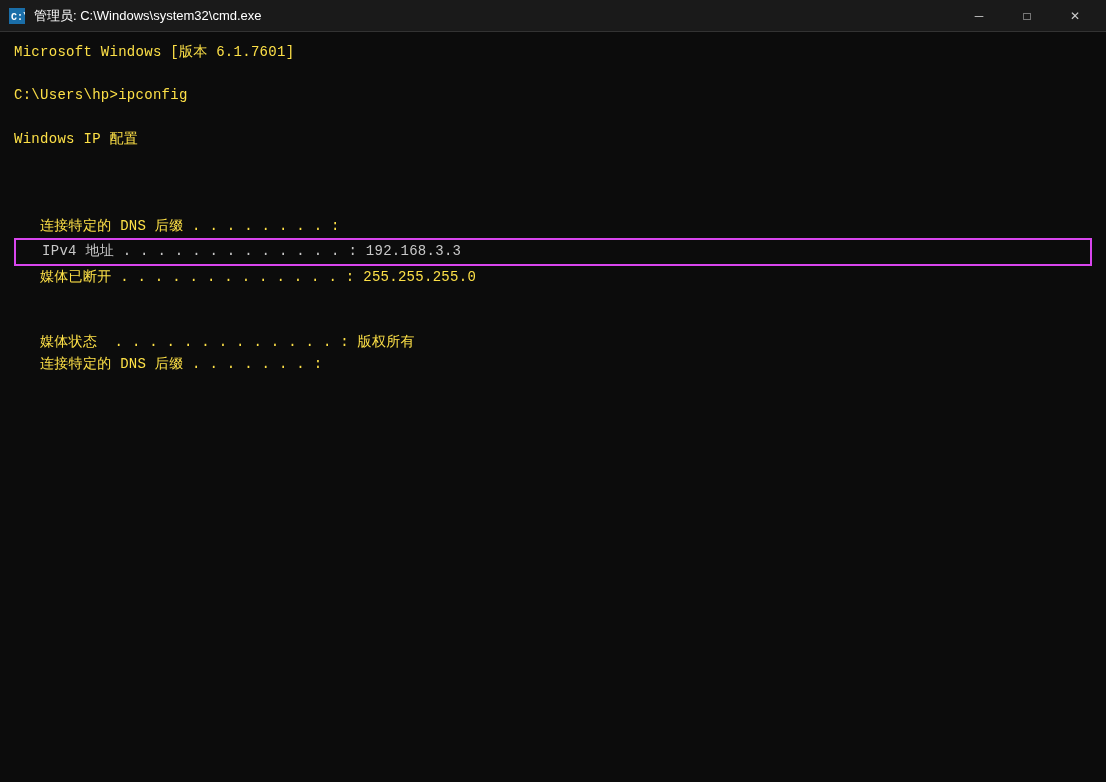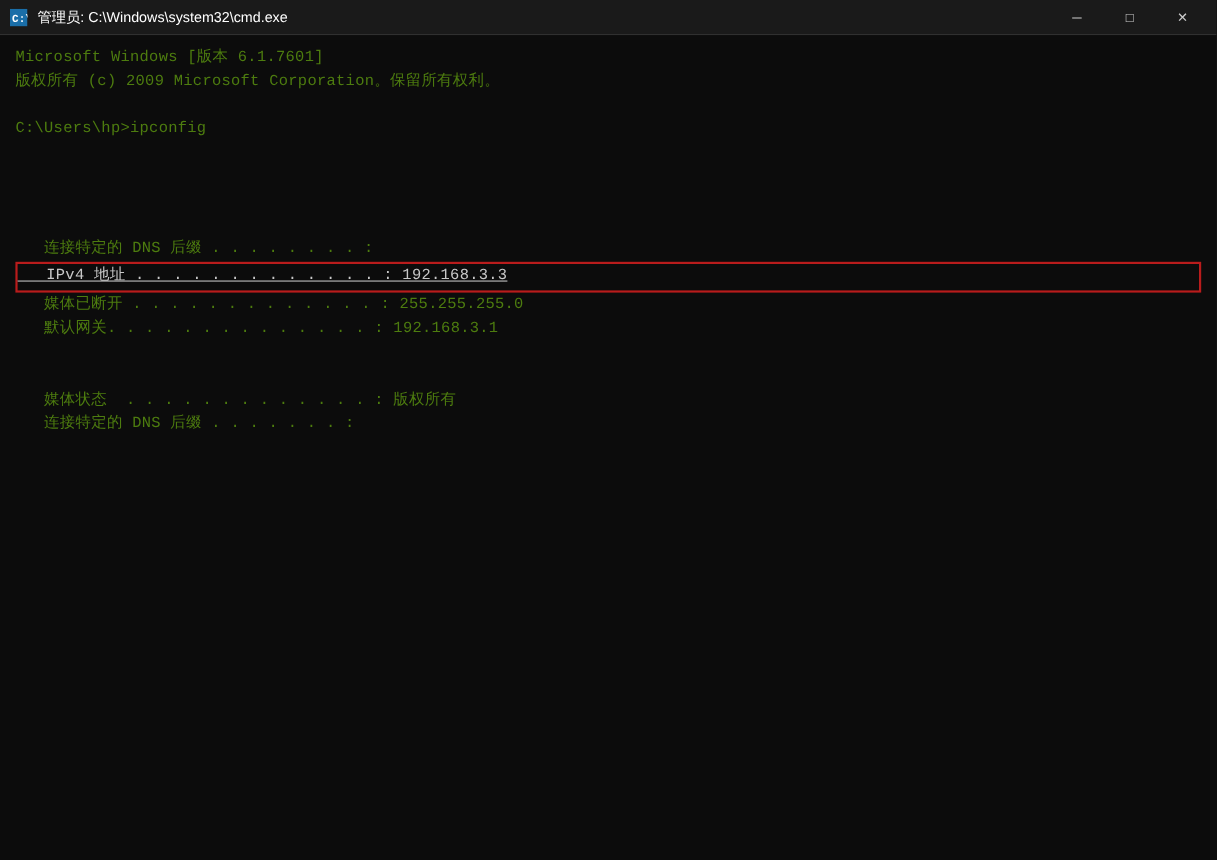--- a/index.html
+++ b/index.html
@@ -67,36 +67,35 @@
       line-height: 1.55;
       height: calc(782px - 32px);
       overflow: hidden;
       font-family: 'Courier New', Courier, monospace;
       letter-spacing: 0.02em;
     }
 
     .line {
       display: block;
       white-space: pre;
-      color: #4d7c0f;
+      color: #fde047;
     }
 
     .line.empty {
       min-height: 1.55em;
     }
 
     .highlight-row {
       display: flex;
       align-items: center;
       white-space: pre;
-      border: 2px solid #b91c1c;
+      border: 2px solid #d946ef;
       padding: 1px 0;
       margin: 1px 0;
       background: #0c0c0c;
-      text-decoration: underline;
     }
 
     .highlight-row span {
       color: #c8c8c8;
     }
   </style>
 </head>
 <body>
 
 <div>
@@ -110,32 +109,31 @@
     <span class="title-bar-text">管理员: C:\Windows\system32\cmd.exe</span>
     <div class="title-bar-controls">
       <button class="title-btn">─</button>
       <button class="title-btn">□</button>
       <button class="title-btn close">✕</button>
     </div>
   </div>
 
   <div class="terminal-body">
     <span class="line">Microsoft Windows [版本 6.1.7601]</span>
-    <span class="line">版权所有 (c) 2009 Microsoft Corporation。保留所有权利。</span>
     <span class="line empty"></span>
     <span class="line">C:\Users\hp&gt;ipconfig</span>
     <span class="line empty"></span>
+    <span class="line">Windows IP 配置</span>
     <span class="line empty"></span>
     <span class="line empty"></span>
     <span class="line empty"></span>
     <span class="line">   连接特定的 DNS 后缀 . . . . . . . . :</span>
     <div class="highlight-row">
       <span>   IPv4 地址 . . . . . . . . . . . . . : 192.168.3.3</span>
     </div>
     <span class="line">   媒体已断开 . . . . . . . . . . . . . : 255.255.255.0</span>
-    <span class="line">   默认网关. . . . . . . . . . . . . . : 192.168.3.1</span>
     <span class="line empty"></span>
     <span class="line empty"></span>
     <span class="line">   媒体状态  . . . . . . . . . . . . . : 版权所有</span>
     <span class="line">   连接特定的 DNS 后缀 . . . . . . . :</span>
     <span class="line empty"></span>
   </div>
 </div>
 
 </body></html>

